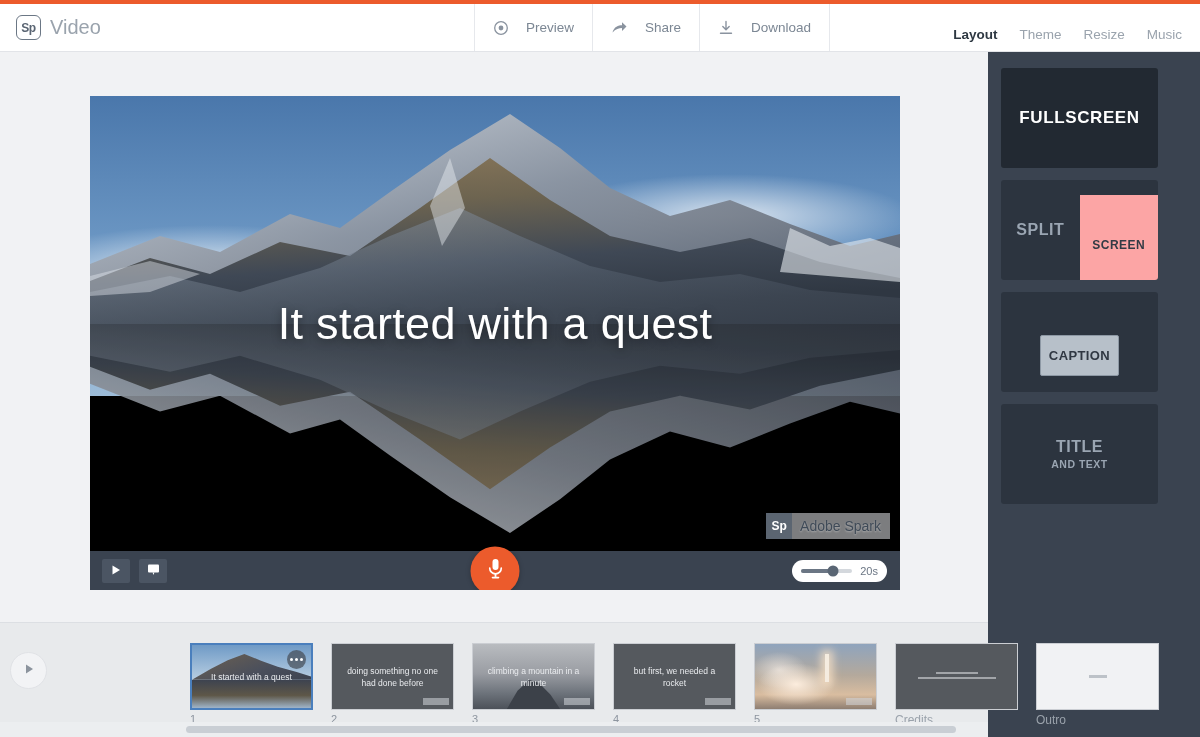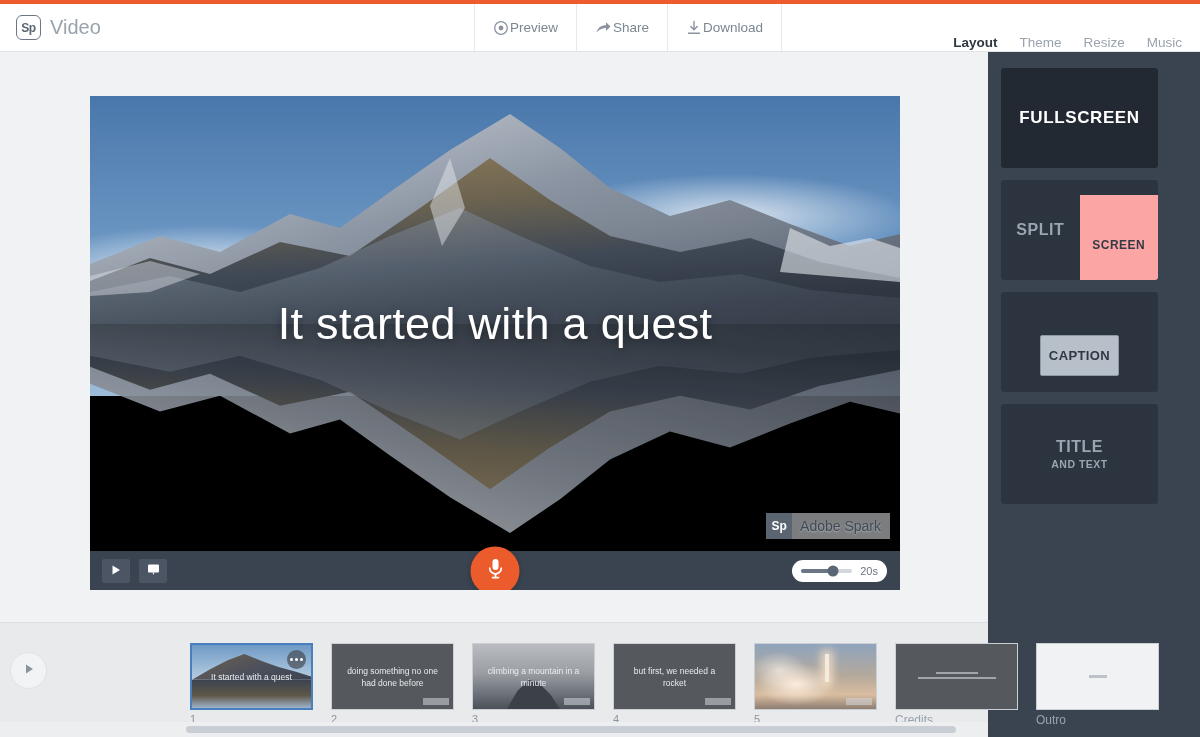--- a/index.html
+++ b/index.html
@@ -40,31 +40,31 @@
   }
   .brand-title {
     font-size: 20px; color: #9aa3ad; font-weight: 400;
   }
 
   .header-center {
     position: absolute; left: 474px; top: 0;
     height: 47px; display: flex;
   }
   .hc-btn {
-    display: flex; align-items: center; gap: 1px;
+    display: flex; align-items: center; gap: 17px;
     padding: 0 18px; height: 47px;
     border-left: 1px solid #e6e8ec;
     color: #7c8794; font-size: 13.5px;
     cursor: pointer; background: #fff;
   }
   .hc-btn:last-child { border-right: 1px solid #e6e8ec; }
   .hc-btn svg { display: block; }
 
   .header-right {
-    position: absolute; right: 18px; top: 15px;
+    position: absolute; right: 18px; top: 7px;
     height: 47px; display: flex; align-items: center; gap: 22px;
   }
   .nav-tab {
     font-size: 13.5px; color: #9aa3ad; cursor: pointer;
   }
   .nav-tab.active { color: #2e3842; font-weight: bold; }
 
   
   .canvas {
     position: absolute; top: 52px; left: 0;

